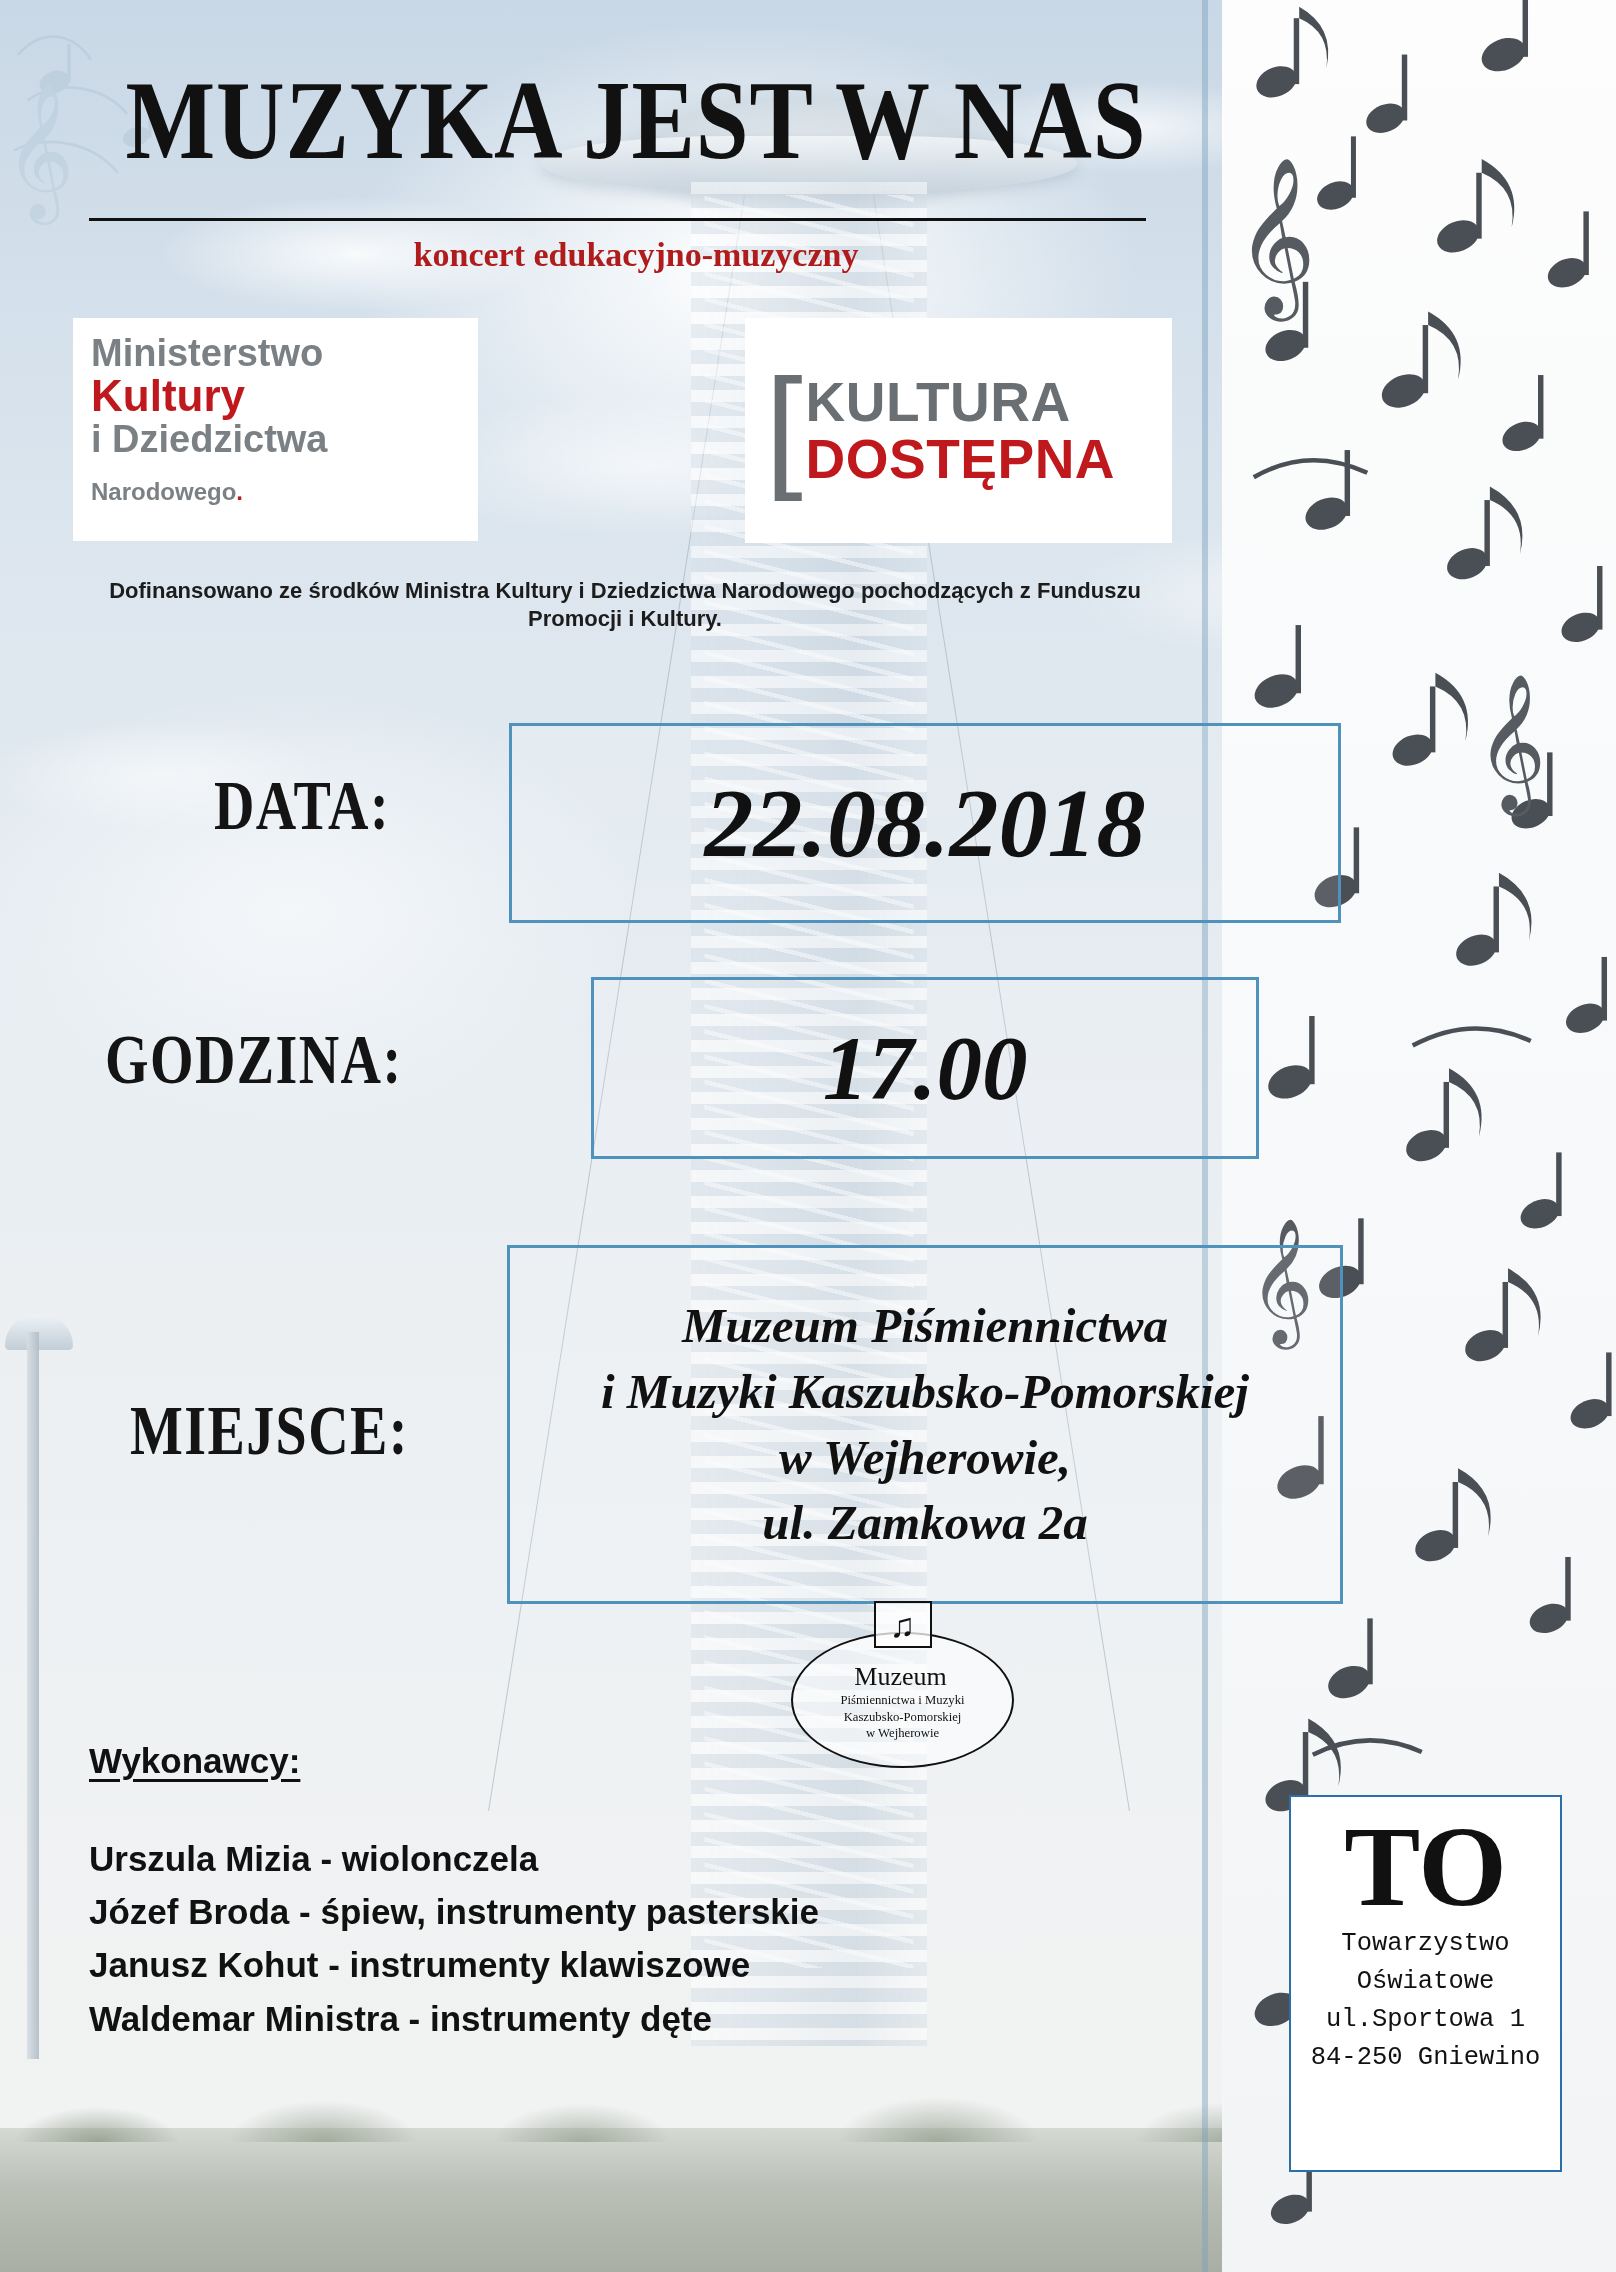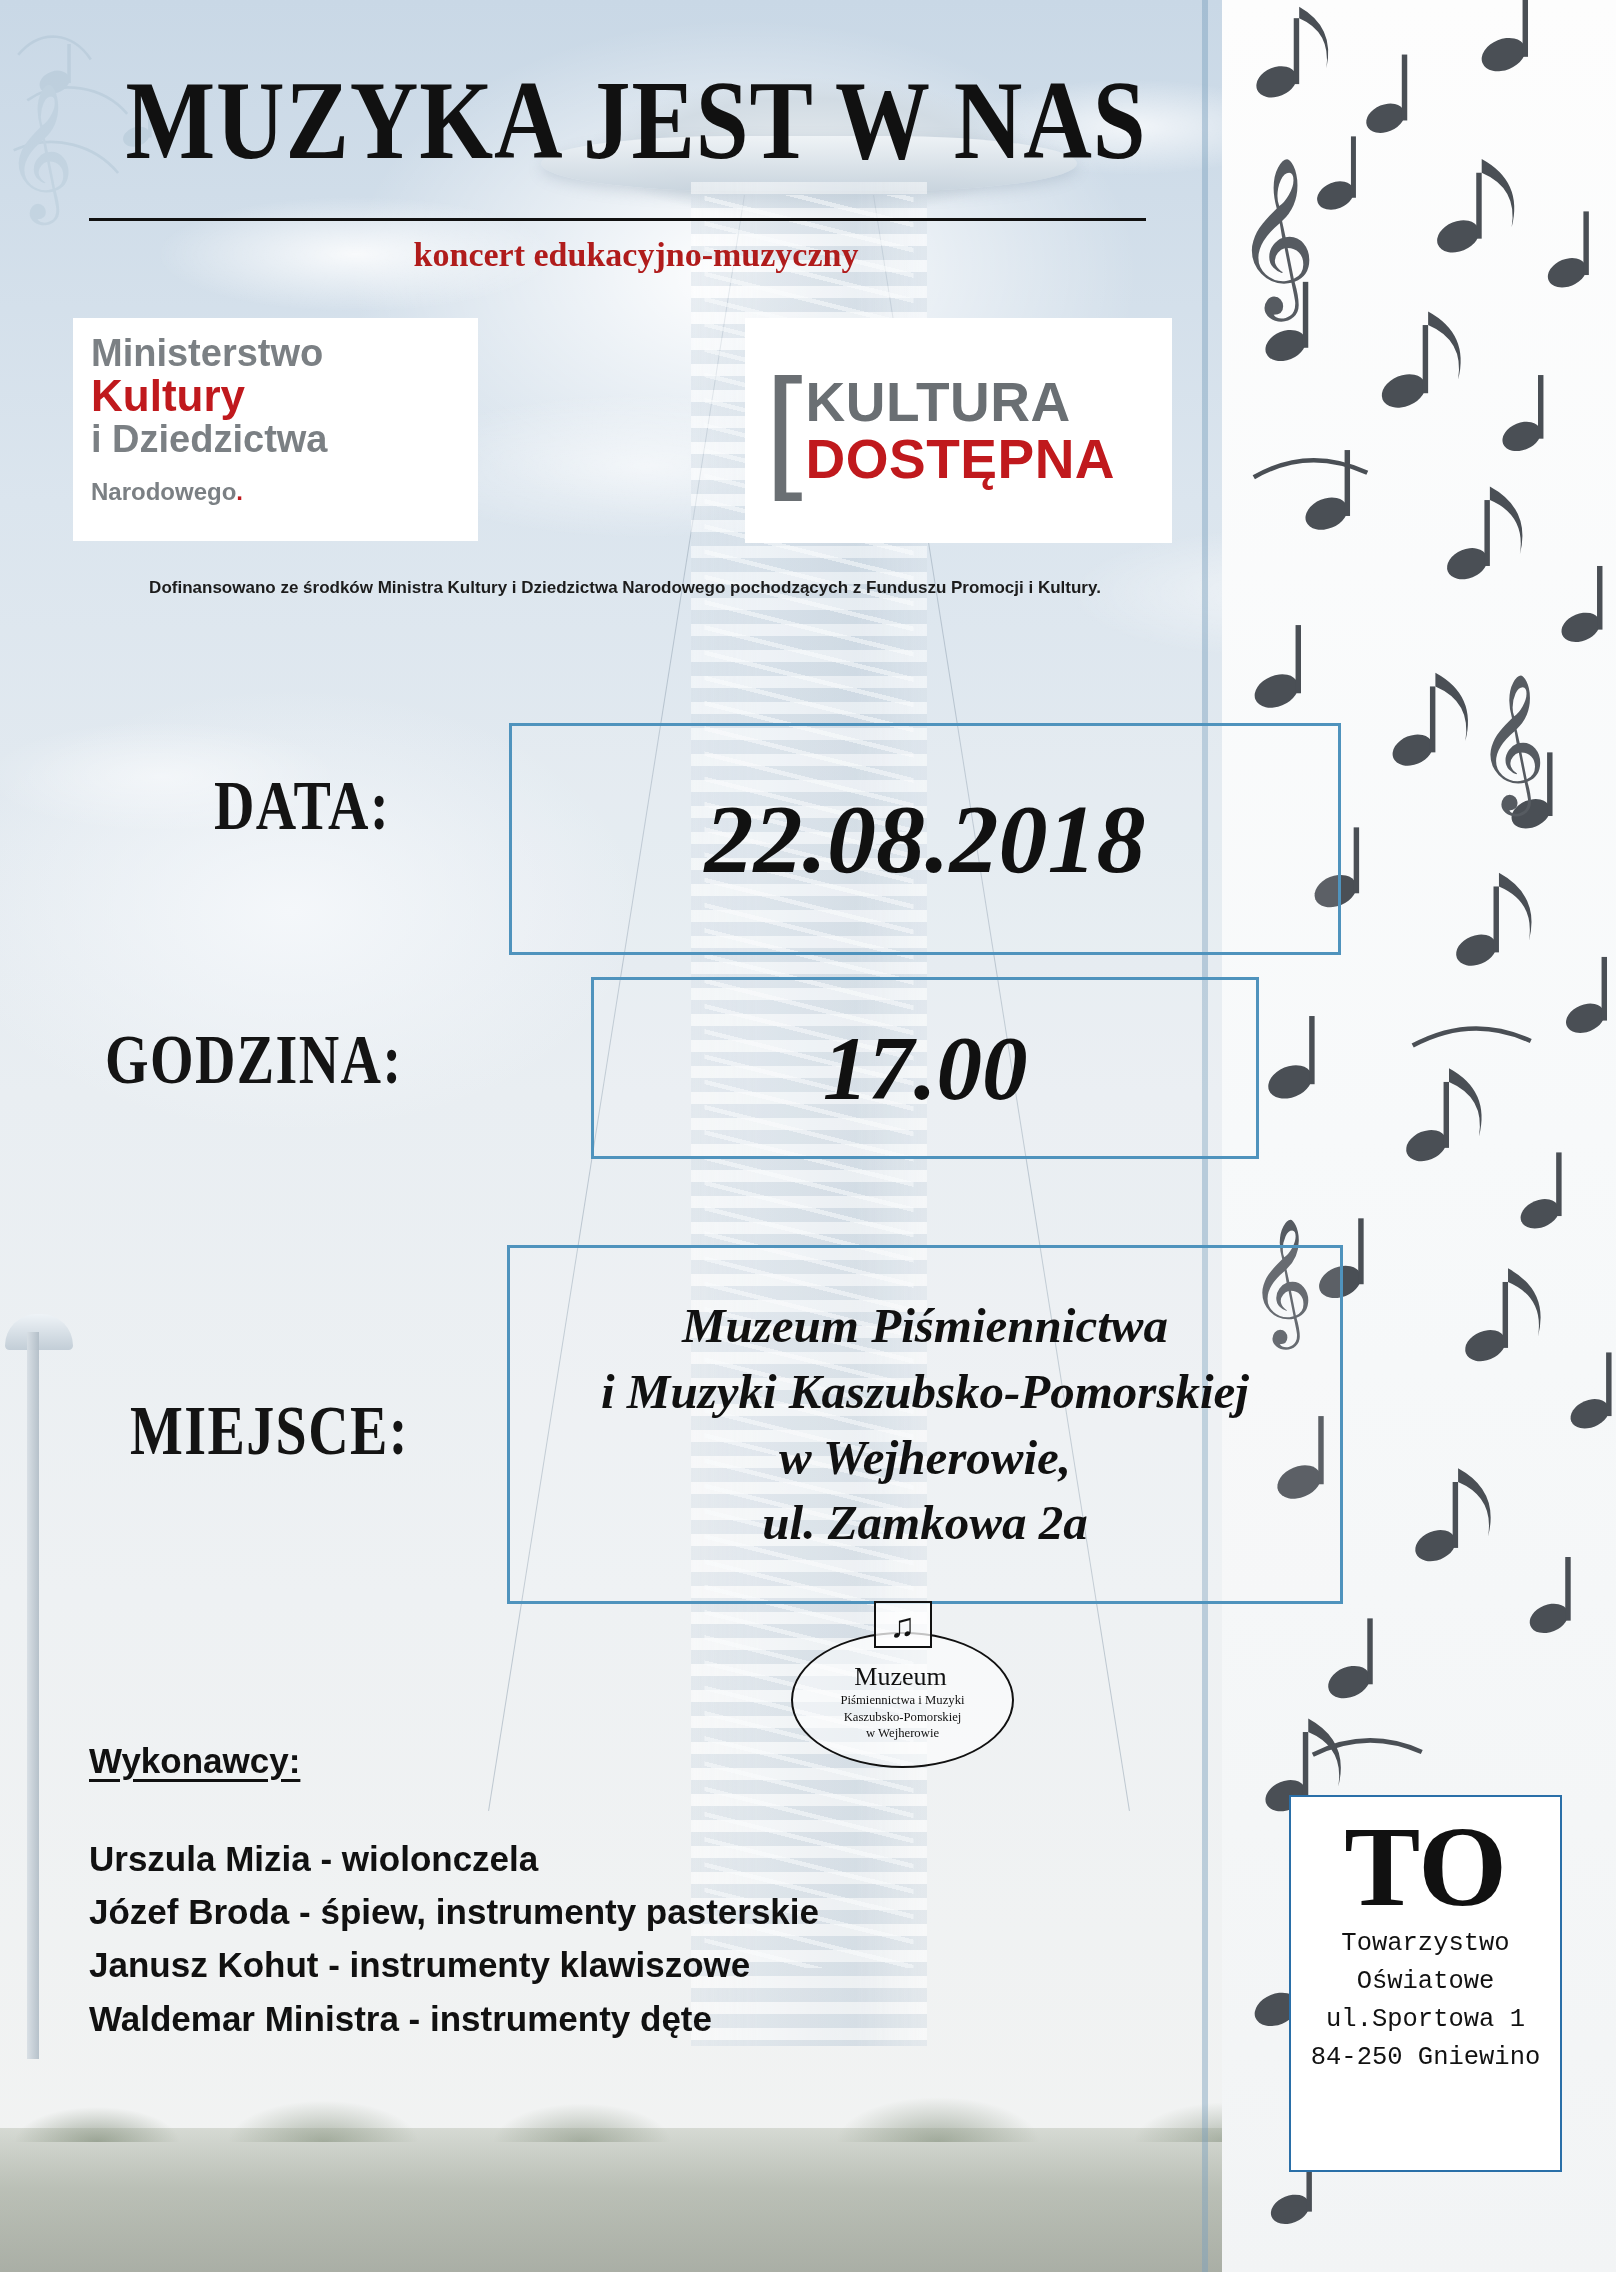--- a/index.html
+++ b/index.html
@@ -174,21 +174,21 @@
     font-size: 136px; color: #6a6f73; font-family: "Liberation Sans", sans-serif;
     line-height: 0.78; margin-left: 20px; margin-top: -8.2px; font-weight: 300;
   }
   .logo-kultura .kwords { margin-left: 2.7px; }
   .logo-kultura .k1 { font-size: 55px; font-weight: bold; color: #6a6f73; line-height: 1.03; letter-spacing: 0.5px;}
   .logo-kultura .k2 { font-size: 55px; font-weight: bold; color: #c0191d; line-height: 1.03; letter-spacing: 0.5px;}
 
   .funding {
     position: absolute; left: 73px; top: 577px; width: 1104px;
     text-align: center;
-    font-size: 17px; font-weight: bold; color: #1c1c1c; line-height: 1.25;
+    font-size: 22px; font-weight: bold; color: #1c1c1c; line-height: 1.25;
   }
 
   .row-label {
     position: absolute;
     font-family: "Liberation Serif", serif;
     font-weight: bold;
     font-size: 56px;
     color: #141414;
     letter-spacing: 1.4px;
     transform: scaleY(1.25);
@@ -201,21 +201,21 @@
     display: flex; align-items: center; justify-content: center;
     text-align: center;
   }
   .value-text {
     font-family: "Liberation Serif", serif;
     font-style: italic;
     font-weight: bold;
     color: #111111;
   }
 
-  #box-date { left: 509px; top: 723px; width: 832px; height: 232px; }
+  #box-date { left: 509px; top: 723px; width: 832px; height: 200px; }
   #box-date .value-text { font-size: 98px; }
   #label-date { left: 214px; top: 773px; }
 
   #box-time { left: 591px; top: 977px; width: 668px; height: 182px; }
   #box-time .value-text { font-size: 91px; }
   #label-time { left: 105px; top: 1027px; }
 
   #box-place { left: 507px; top: 1245px; width: 836px; height: 359px; }
   #box-place .value-text { font-size: 49px; line-height: 1.34; font-style: italic; }
   #label-place { left: 130px; top: 1398px; }

